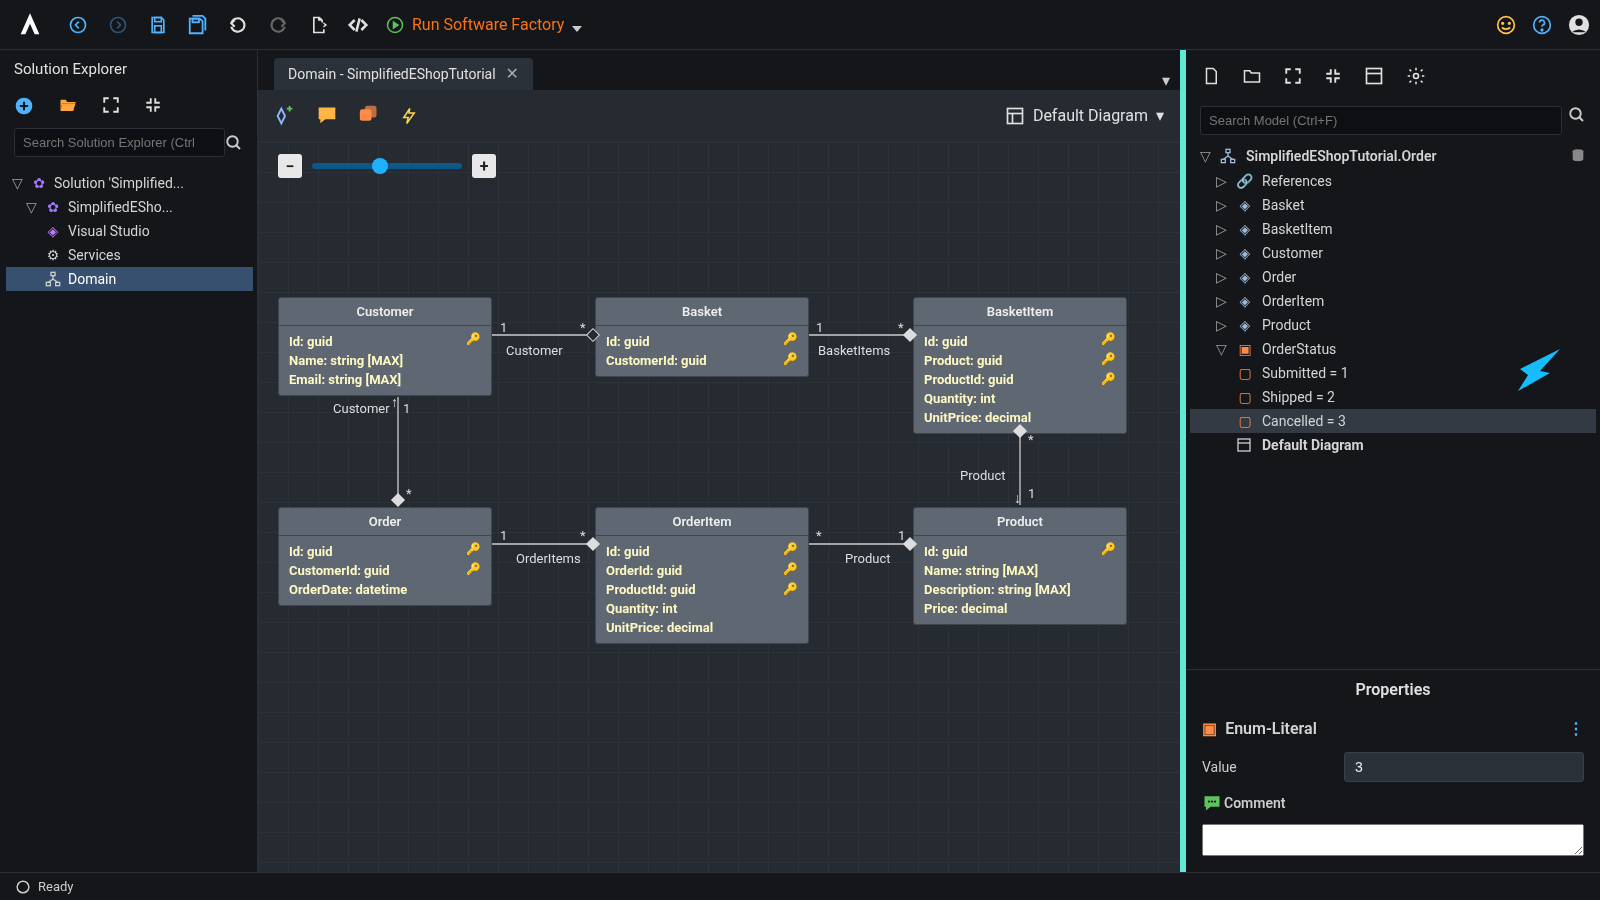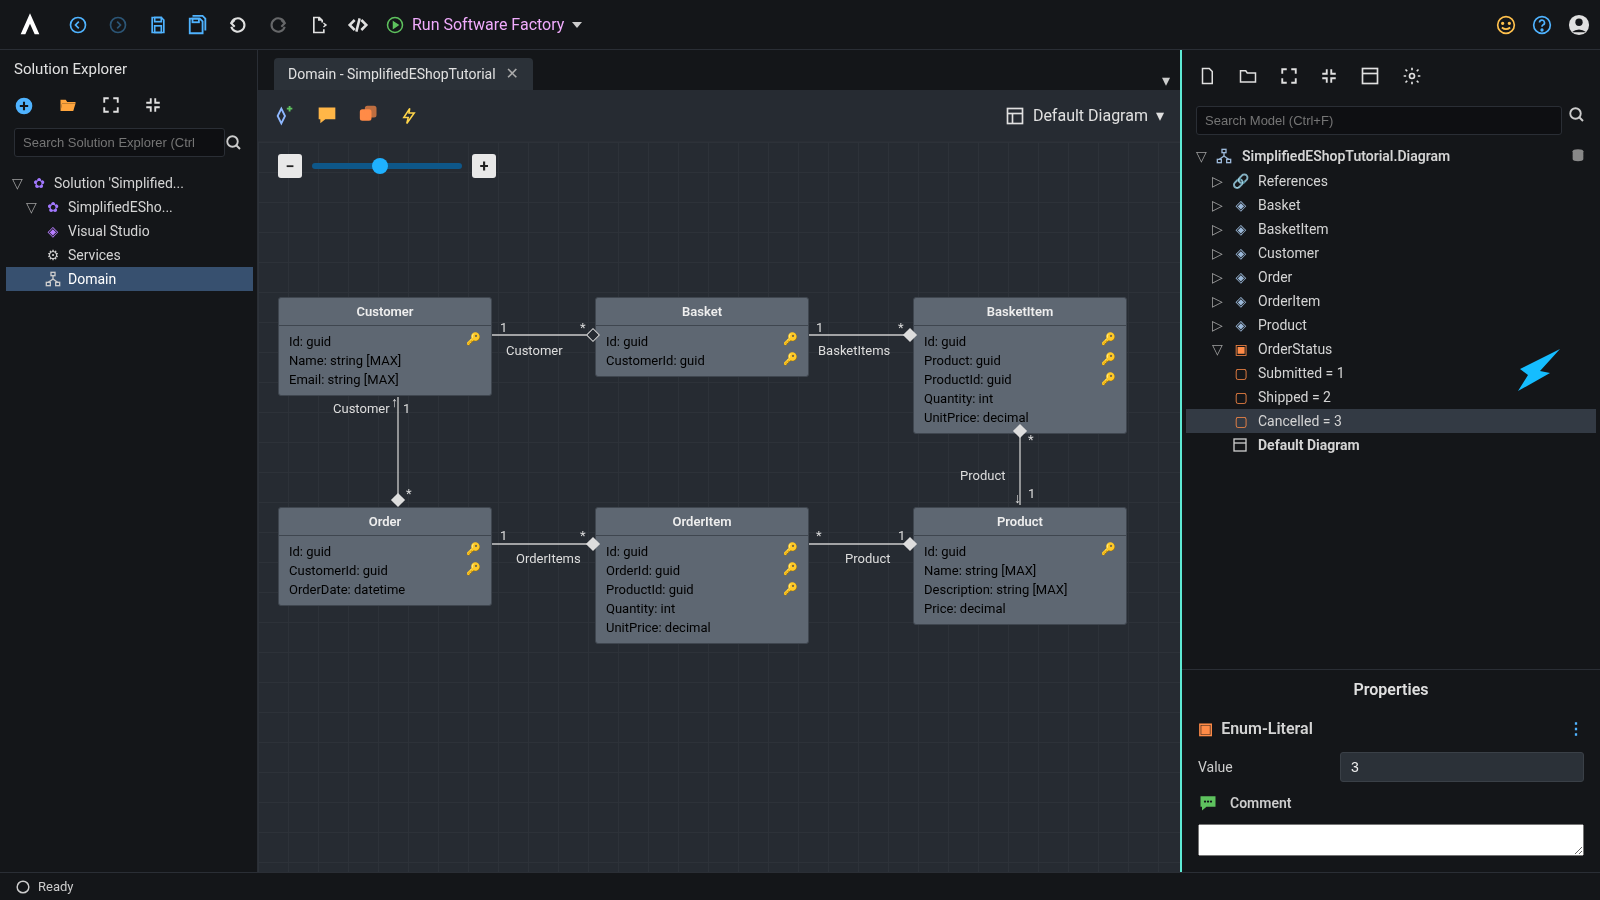--- a/index.html
+++ b/index.html
@@ -27,22 +27,22 @@
   display: flex; align-items: center; justify-content: center;
 }
 .toolbar-top .tb-icon {
   width: 24px; height: 24px;
   display: flex; align-items: center; justify-content: center;
   cursor: pointer;
   color: #4fb3ff;
 }
 .toolbar-top .tb-icon.white { color: #e0e0e0; }
 .toolbar-top .run-btn {
-  display: flex; align-items: center; gap: 8px;
-  color: #f0abfc; cursor: pointer;
+  display: flex; align-items: flex-end; gap: 8px;
+  color: #f97316; cursor: pointer;
 }
 .toolbar-top .spacer { flex: 1; }
 .toolbar-top .right-icons { display: flex; gap: 16px; align-items: center; }
 .toolbar-top .right-icons .ticon { color: #4fb3ff; cursor: pointer; }
 .toolbar-top .right-icons .ticon.white { color: #e0e0e0; }
 
 .main-row { display: flex; flex: 1; overflow: hidden; }
 .panel-left {
   width: 258px;
   background: #141619;
@@ -142,34 +142,34 @@
 }
 .entity .header {
   text-align: center;
   padding: 6px;
   font-weight: 600;
   color: #eee;
   border-bottom: 1px solid #3f464f;
   border-radius: 3px 3px 0 0;
 }
 .entity .body { padding: 6px 10px; position: relative; }
-.entity .body .attr { color: #000000; padding: 2px 0; }
+.entity .body .attr { color: #fef9c3; padding: 2px 0; font-weight: bold; }
 .entity .key { position: absolute; right: 10px; color: #ffd54a; font-size: 12px; }
 
 .conn-label { position: absolute; color: #ddd; font-size: 13px; }
 .card-label { position: absolute; color: #ddd; font-size: 13px; }
 .diamond { position: absolute; width: 10px; height: 10px; background: #ddd; transform: rotate(45deg);}
 .arrow-head { position: absolute; color: #ddd; font-size: 14px;}
 svg.conn { position: absolute; top: 0; left: 0; width: 100%; height: 100%; pointer-events: none;}
 svg.conn line { stroke: #ccc; stroke-width: 1.3; }
 
 .panel-right {
   width: 420px;
   background: #141619;
-  border-left: 2px solid #5eead4;
+  border-left: 6px solid #5eead4;
   display: flex; flex-direction: column;
 }
 .panel-right .r-toolbar {
   height: 52px;
   display: flex; align-items: center;
   padding: 0 16px;
   gap: 22px;
   color: #e0e0e0;
 }
 .panel-right .r-search { display: flex; padding: 4px 14px 8px; gap: 6px;}
@@ -192,21 +192,21 @@
 .props-title { text-align: center; font-weight: 600; padding: 10px; color: #e0e0e0; }
 .props-header { display: flex; align-items: center; justify-content: space-between; padding: 10px 16px; }
 .props-header .lbl { display: flex; align-items: center; gap: 8px; font-weight: 600;}
 .props-form { padding: 4px 16px 16px; display: flex; flex-direction: column; gap: 12px;}
 .props-row { display: flex; align-items: center; gap: 12px;}
 .props-row .pl { width: 130px; color: #ccc; font-size: 14px;}
 .props-row input {
   flex: 1; background: #2b3138; border: 1px solid #3a4047;
   color: #eee; padding: 6px 10px; border-radius: 3px; font-size: 14px;
 }
-.comment-row { display: flex; align-items: center; gap: 12px; color: #ccc; font-size: 14px; }
+.comment-row { display: flex; align-items: center; gap: 2px; color: #ccc; font-size: 14px; }
 
 .statusbar { height: 28px; background: #141619; border-top: 1px solid #2a2e35; display: flex; align-items: center; padding: 0 16px; color: #ccc; font-size: 13px;}
 .statusbar .sicon { margin-right: 8px;}
 
 svg { display: block; }
 .diamond-monochrome { position: absolute; width: 10px; height: 10px; border: 1px solid #ddd; transform: rotate(45deg); background: #262b32;}
 </style>
 </head>
 <body>
 
@@ -588,21 +588,21 @@
         <span class="icon" style="color:#9bb8d8">
           <svg width="16" height="16" viewBox="0 0 24 24" fill="none" stroke="currentColor" stroke-width="2">
               <rect x="9" y="2" width="6" height="5"></rect>
               <rect x="2" y="17" width="6" height="5"></rect>
               <rect x="16" y="17" width="6" height="5"></rect>
               <line x1="12" y1="7" x2="12" y2="12"></line>
               <line x1="5" y1="17" x2="12" y2="12"></line>
               <line x1="19" y1="17" x2="12" y2="12"></line>
             </svg>
         </span>
-        <span style="font-weight:600">SimplifiedEShopTutorial.Diagram</span>
+        <span style="font-weight:600">SimplifiedEShopTutorial.Order</span>
         <span style="margin-left:auto; color:#888">
           <svg width="16" height="18" viewBox="0 0 24 24" fill="currentColor">
               <ellipse cx="12" cy="5" rx="8" ry="3"></ellipse>
               <path d="M4 5v6c0 1.7 3.6 3 8 3s8-1.3 8-3V5"></path>
               <path d="M4 11v6c0 1.7 3.6 3 8 3s8-1.3 8-3v-6"></path>
             </svg>
         </span>
       </div>
       <div class="row ind1">
         <span class="chev">▷</span>

